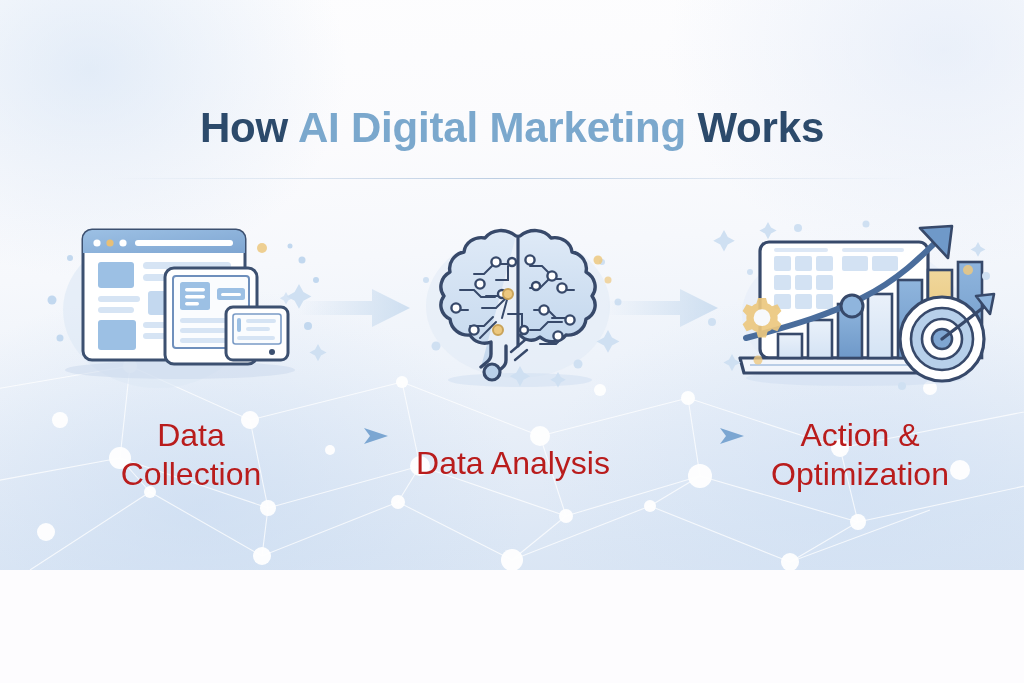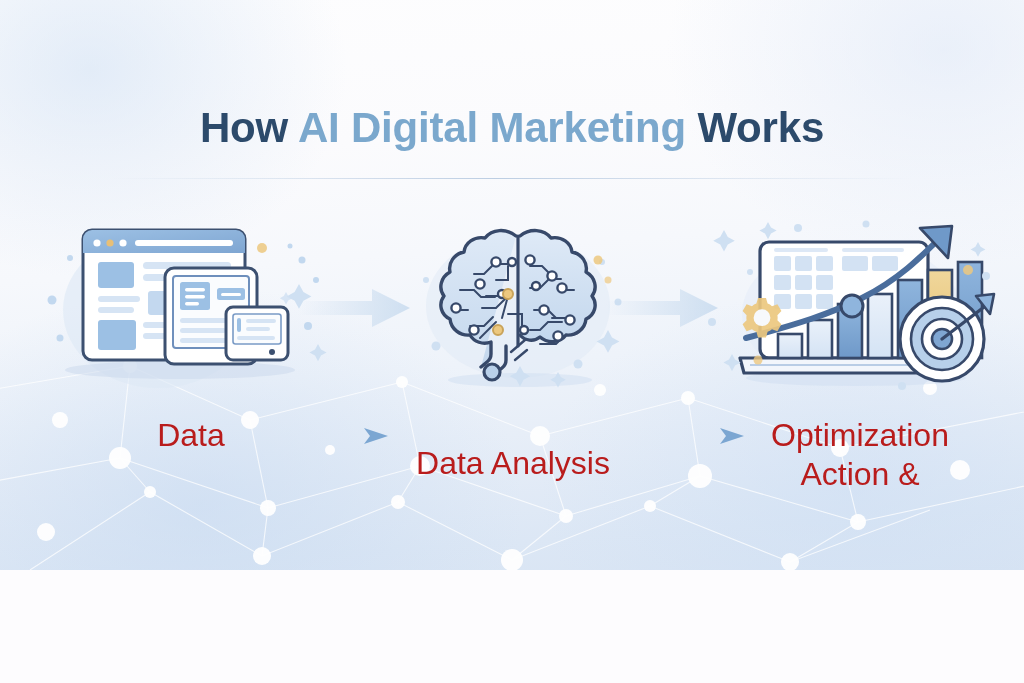--- a/index.html
+++ b/index.html
@@ -374,27 +374,28 @@
         <circle cx="280" cy="58" r="4"></circle>
       <circle cx="44" cy="54" r="3"></circle>
         <circle cx="196" cy="168" r="4"></circle>
     </g>
     <circle cx="262" cy="52" r="5" fill="#ecc87f" opacity=".85"></circle>
     <circle cx="52" cy="142" r="4.5" fill="#ecc87f" opacity=".8"></circle>
   </svg>
 
   <div class="label" id="label-1">
     <span class="ln">Data</span>
+    <span class="ln">Collection</span>
   </div>
   <div class="label" id="label-2">
     <span class="ln">Data Analysis</span>
   </div>
   <div class="label" id="label-3">
+    <span class="ln">Action &amp;</span>
     <span class="ln">Optimization</span>
-    <span class="ln">Action &amp;</span>
   </div>
 
   <svg class="small-arrow" id="sarrow-1" viewBox="0 0 100 24">
     <defs>
       <linearGradient id="sa1" x1="0" y1="0" x2="1" y2="0">
         <stop offset="0" stop-color="#9dbfe0" stop-opacity="0"></stop>
         <stop offset="1" stop-color="#7ba6d2" stop-opacity="1"></stop>
       </linearGradient>
     </defs>
     <path d="M0 12 H80" stroke="url(#sa1)" stroke-width="2.4" fill="none" stroke-linecap="round"></path>

